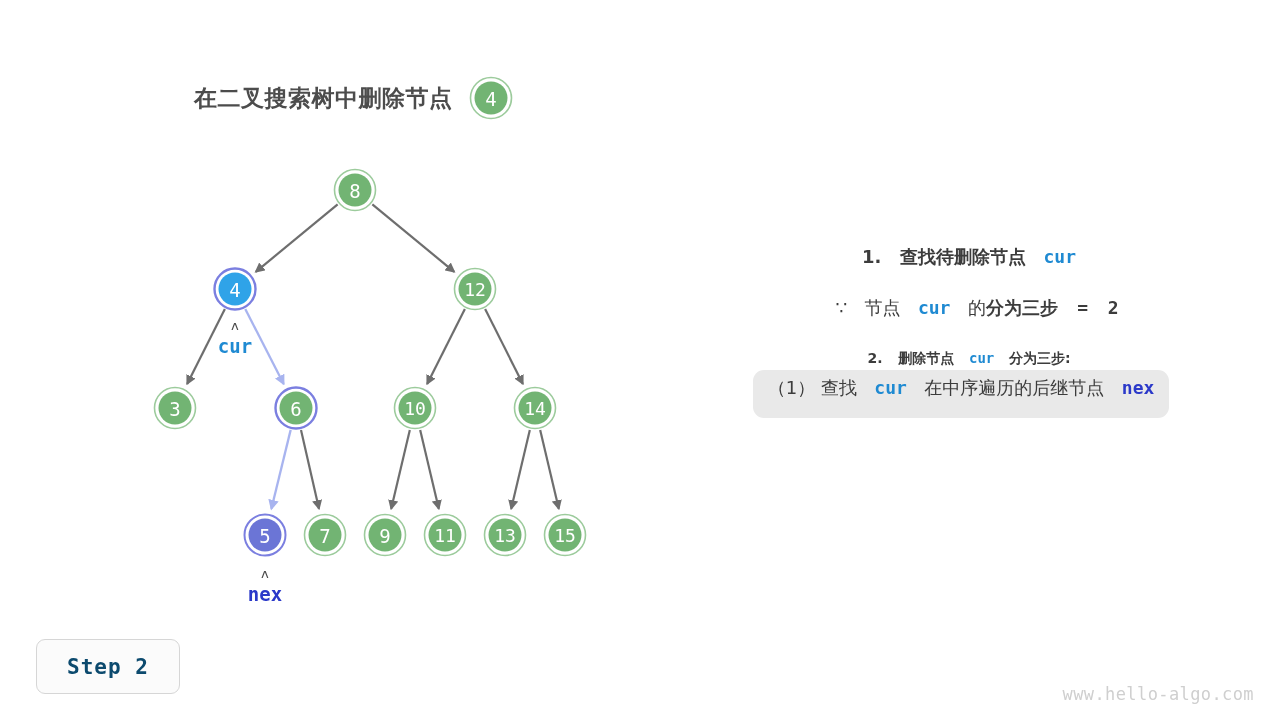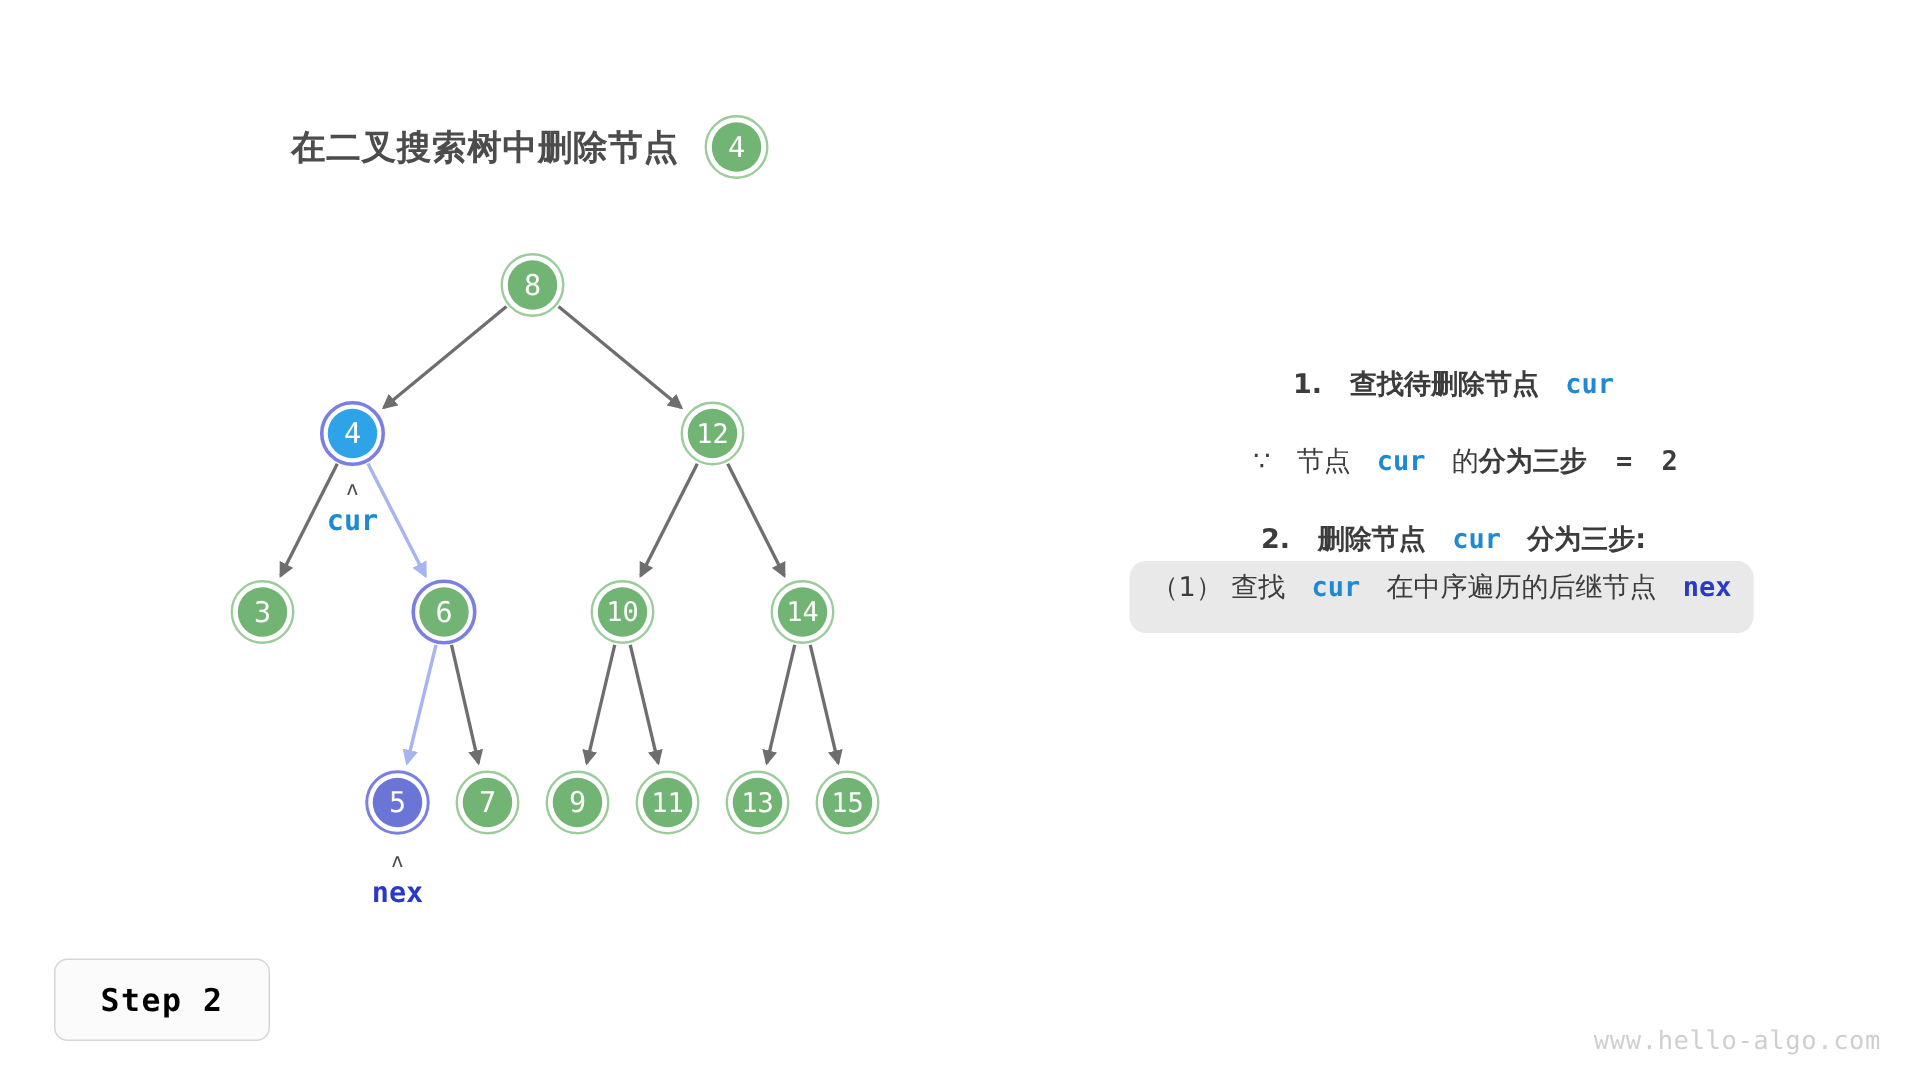--- a/index.html
+++ b/index.html
@@ -84,21 +84,21 @@
     font-weight: bold;
     margin-bottom: 33px;
   }
   .note-l2 {
     font-size: 18px;
     font-weight: normal;
     margin-left: 16px;
     margin-bottom: 34px;
   }
   .note-l3 {
-    font-size: 18px;
+    font-size: 14px;
     font-weight: bold;
     margin-bottom: 5px;
   }
   .note-box {
     display: inline-block;
     background: #e9e9e9;
     border-radius: 11px;
     padding: 9px 15px 21px 15px;
     font-size: 18px;
     font-weight: normal;
@@ -129,21 +129,21 @@
     border-radius: 9px;
     background: #fbfbfb;
     display: flex;
     align-items: center;
     justify-content: center;
   }
   #step-badge-text {
     font-family: "DejaVu Sans Mono", monospace;
     font-size: 21px;
     font-weight: bold;
-    color: #000000;
+    color: #0c4a6e;
     letter-spacing: 1px;
   }
 
   
   #watermark {
     position: absolute;
     right: 26px;
     bottom: 16px;
     font-family: "DejaVu Sans Mono", monospace;
     font-size: 17px;

